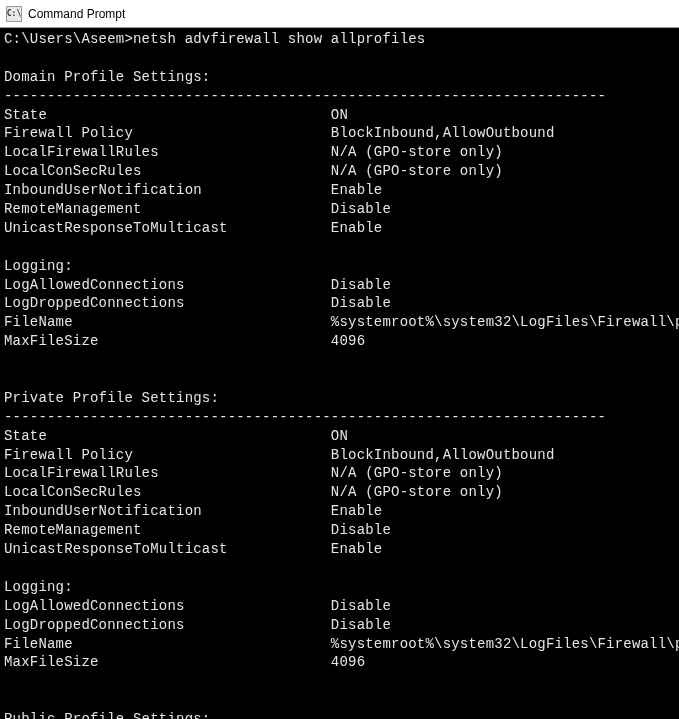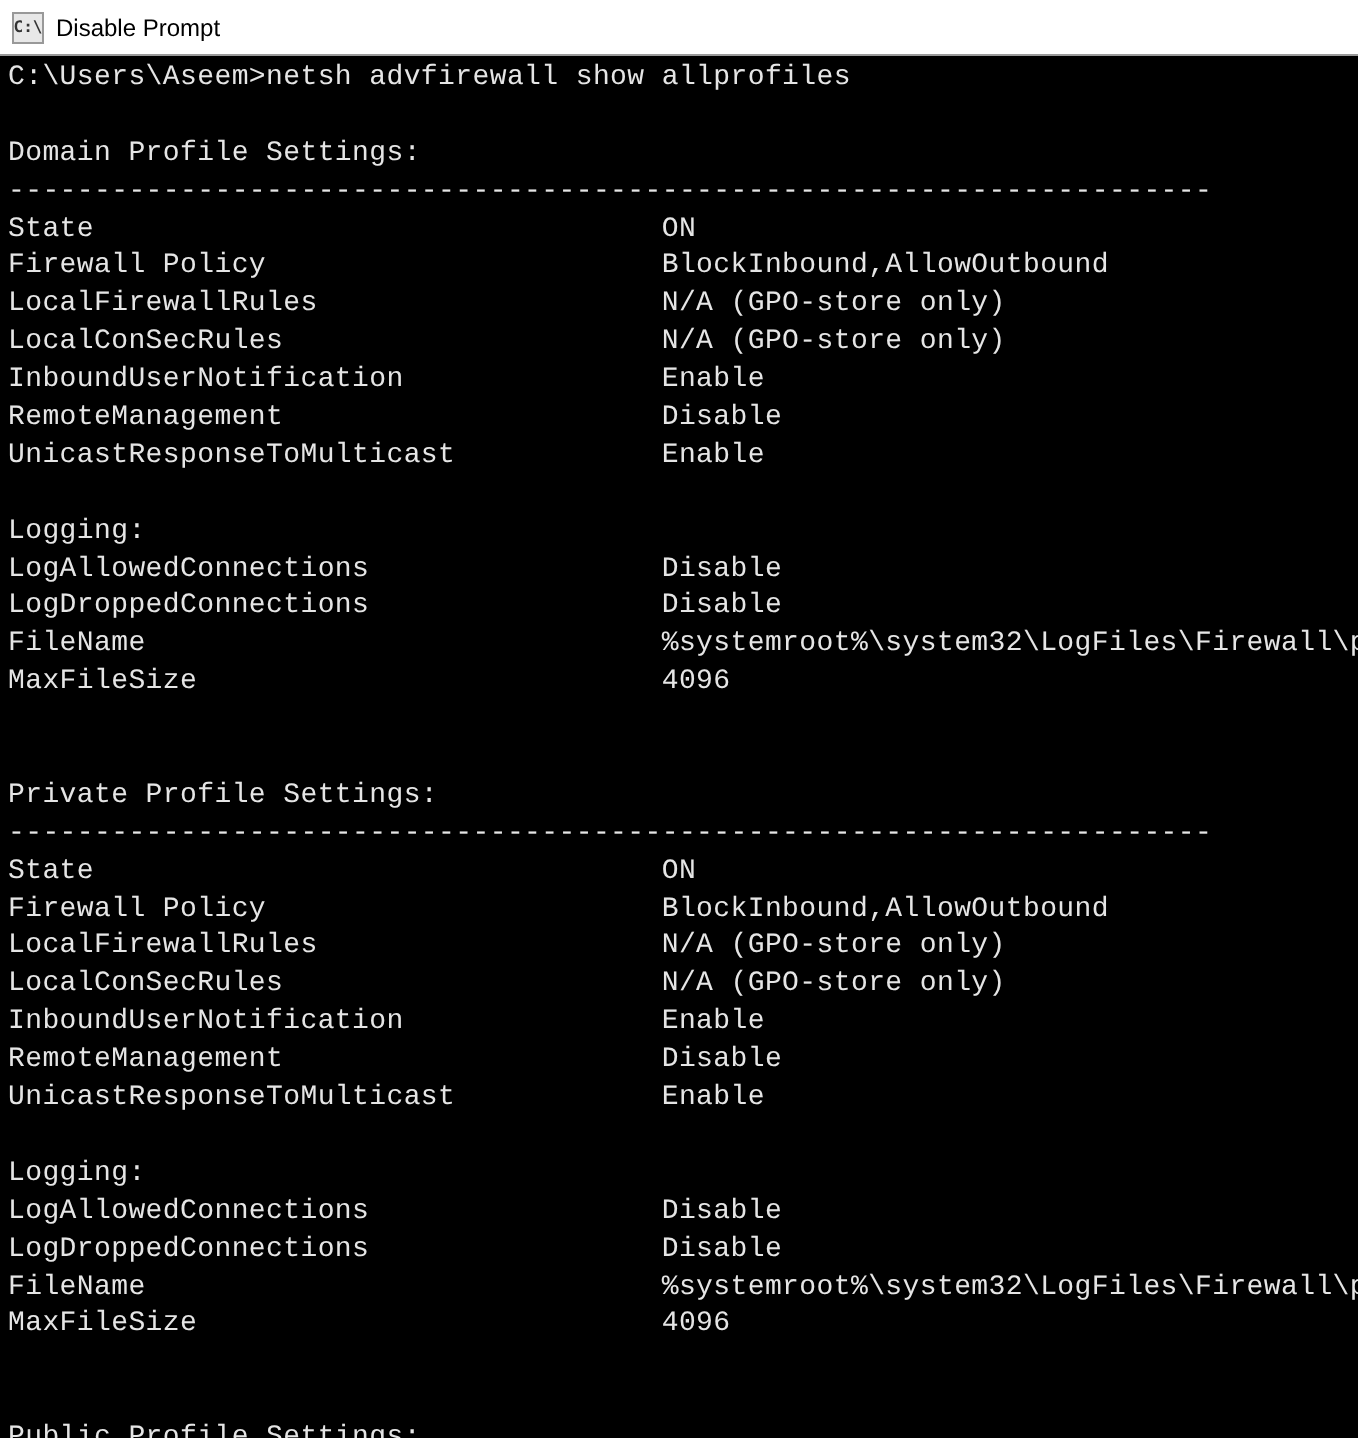--- a/index.html
+++ b/index.html
@@ -49,21 +49,21 @@
       overflow: hidden;
       line-height: 1.35;
       letter-spacing: 0.2px;
     }
   </style>
 </head>
 <body>
 
 <div class="titlebar">
   <span class="titlebar-icon">C:\</span>
-  <span>Disable Prompt</span>
+  <span>Command Prompt</span>
 </div>
 
 <div class="console" id="console">C:\Users\Aseem&gt;netsh advfirewall show allprofiles
 
 Domain Profile Settings:
 ----------------------------------------------------------------------
 State                                 ON
 Firewall Policy                       BlockInbound,AllowOutbound
 LocalFirewallRules                    N/A (GPO-store only)
 LocalConSecRules                      N/A (GPO-store only)

